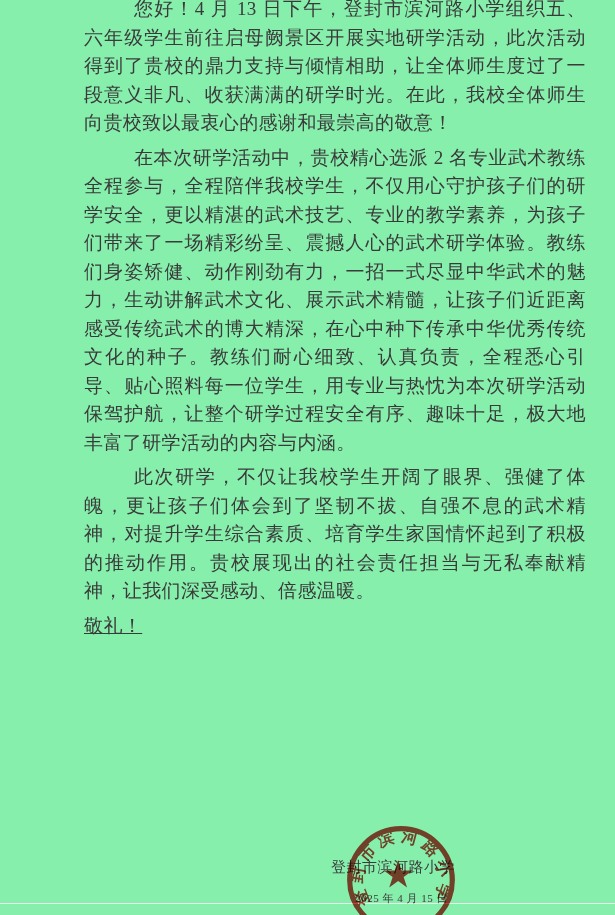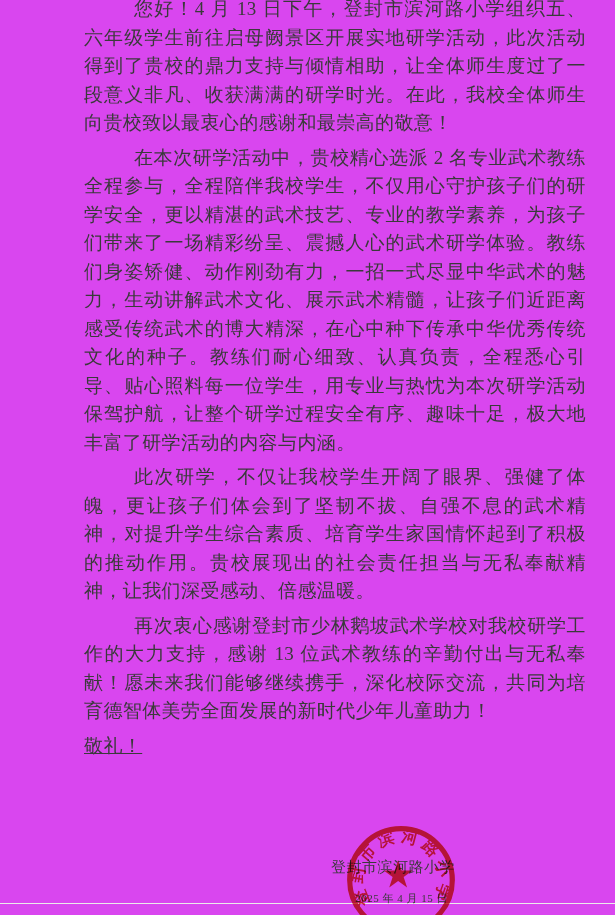--- a/index.html
+++ b/index.html
@@ -5,21 +5,21 @@
   html, body { margin: 0; padding: 0; }
   body {
     width: 615px; height: 915px;
     position: relative;
     overflow: hidden;
     background: #ffffff;
     font-family: "Liberation Serif", "DejaVu Serif", serif;
   }
   .page {
     position: absolute; inset: 0;
-    background: #d946ef;
+    background: #86efac;
     overflow: hidden;
   }
   .letter-body {
     position: absolute;
     left: 84px; right: 29px; top: -5px;
     font-size: 19px;
     line-height: 28.5px;
     letter-spacing: 0.4px;
     color: #3a3a3a;
     text-align: justify;
@@ -68,21 +68,20 @@
 </style>
 </head>
 <body>
 
 <div class="page">
 
   <div class="letter-body">
     <p>您好！4 月 13 日下午，登封市滨河路小学组织五、六年级学生前往启母阙景区开展实地研学活动，此次活动得到了贵校的鼎力支持与倾情相助，让全体师生度过了一段意义非凡、收获满满的研学时光。在此，我校全体师生向贵校致以最衷心的感谢和最崇高的敬意！</p>
     <p>在本次研学活动中，贵校精心选派 2 名专业武术教练全程参与，全程陪伴我校学生，不仅用心守护孩子们的研学安全，更以精湛的武术技艺、专业的教学素养，为孩子们带来了一场精彩纷呈、震撼人心的武术研学体验。教练们身姿矫健、动作刚劲有力，一招一式尽显中华武术的魅力，生动讲解武术文化、展示武术精髓，让孩子们近距离感受传统武术的博大精深，在心中种下传承中华优秀传统文化的种子。教练们耐心细致、认真负责，全程悉心引导、贴心照料每一位学生，用专业与热忱为本次研学活动保驾护航，让整个研学过程安全有序、趣味十足，极大地丰富了研学活动的内容与内涵。</p>
     <p>此次研学，不仅让我校学生开阔了眼界、强健了体魄，更让孩子们体会到了坚韧不拔、自强不息的武术精神，对提升学生综合素质、培育学生家国情怀起到了积极的推动作用。贵校展现出的社会责任担当与无私奉献精神，让我们深受感动、倍感温暖。</p>
-    <p>再次衷心感谢登封市少林鹅坡武术学校对我校研学工作的大力支持，感谢 13 位武术教练的辛勤付出与无私奉献！愿未来我们能够继续携手，深化校际交流，共同为培育德智体美劳全面发展的新时代少年儿童助力！</p>
     <p class="no-indent">敬礼！</p>
   </div>
 
   <div class="scan-line"></div>
 
   <div class="signature">登封市滨河路小学</div>
   <div class="letter-date">2025 年 4 月 15 日</div>
 
   <div class="seal">
     <svg viewBox="0 0 120 120" xmlns="http://www.w3.org/2000/svg">

